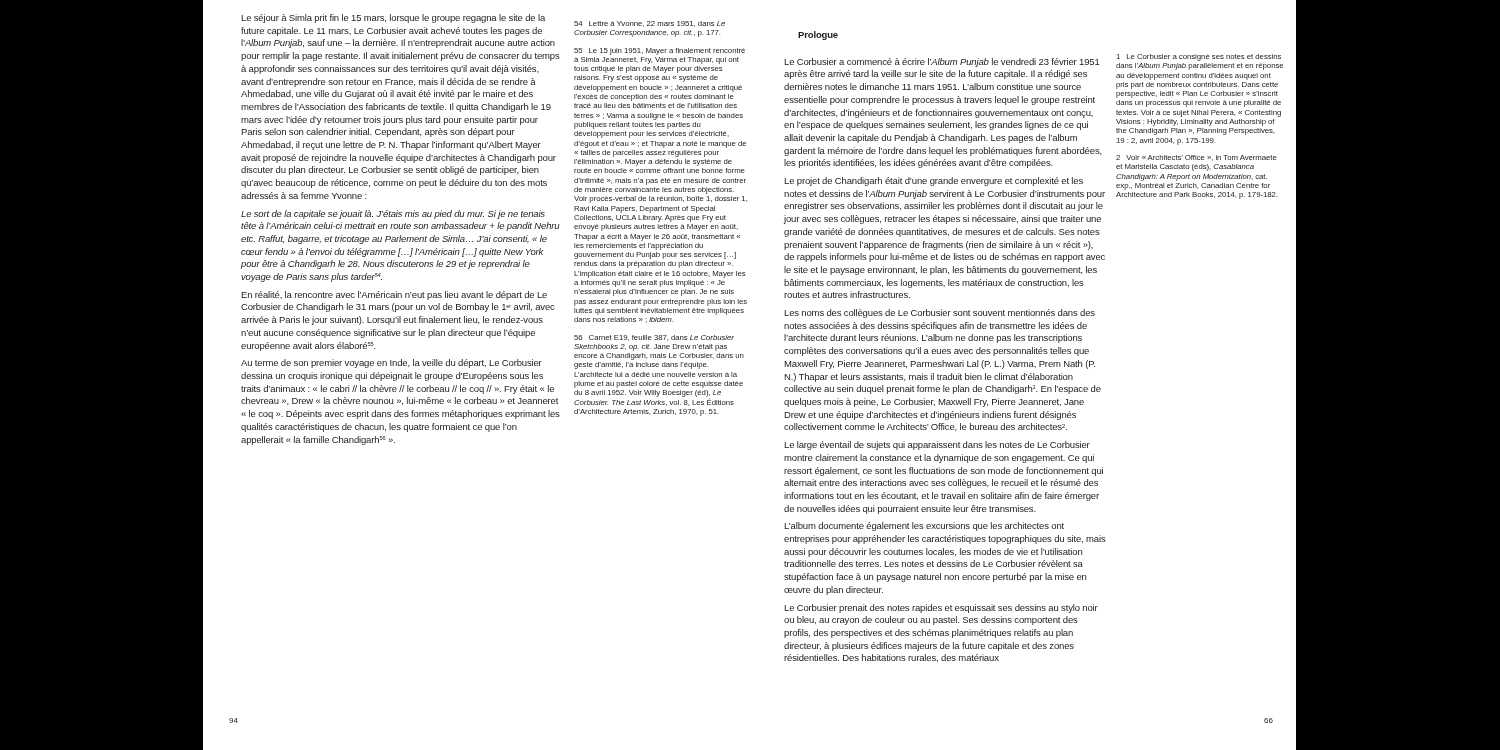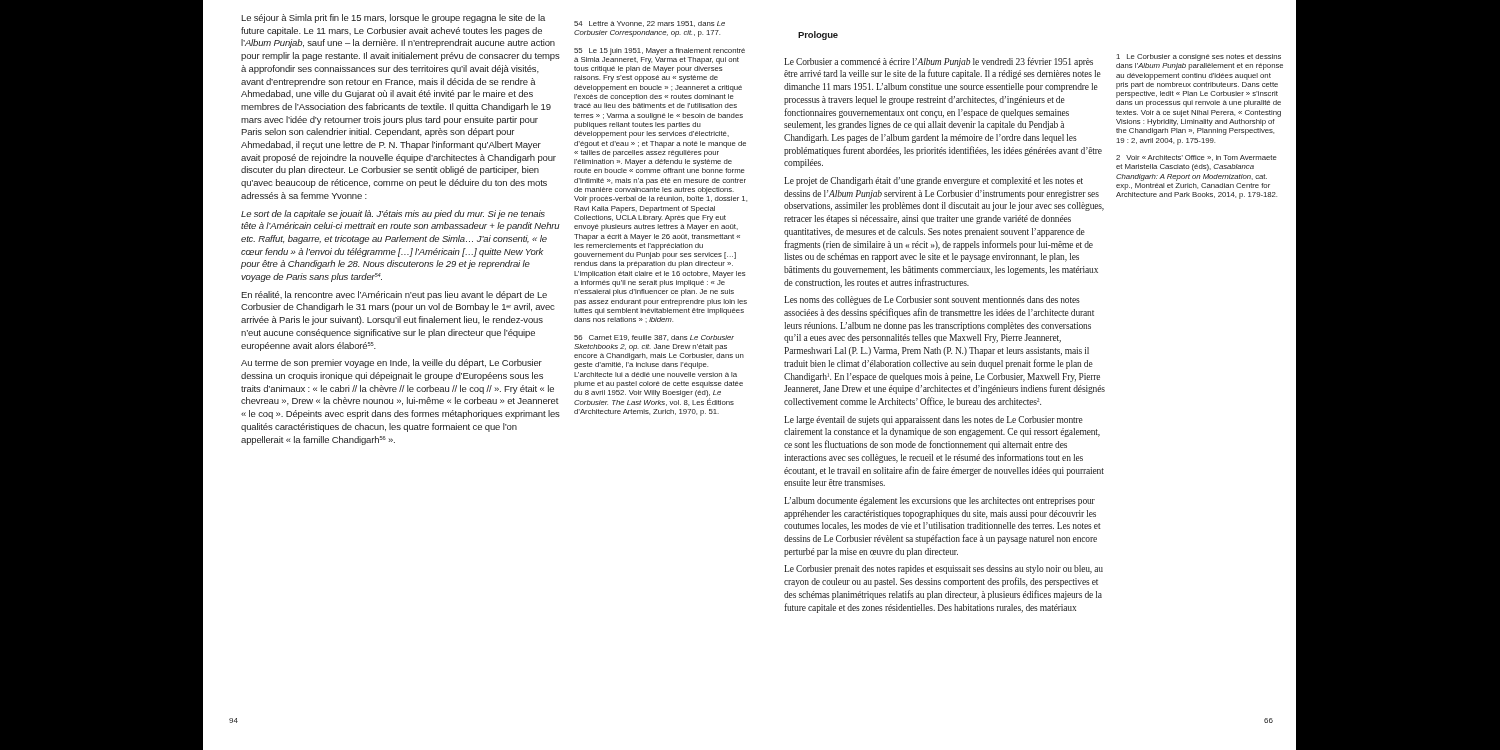--- a/index.html
+++ b/index.html
@@ -57,21 +57,21 @@
         <p><span class="fn-num">55</span>Le 15 juin 1951, Mayer a finalement rencontré à Simla Jeanneret, Fry, Varma et Thapar, qui ont tous critiqué le plan de Mayer pour diverses raisons. Fry s’est opposé au « système de développement en boucle » ; Jeanneret a critiqué l’excès de conception des « routes dominant le tracé au lieu des bâtiments et de l’utilisation des terres » ; Varma a souligné le « besoin de bandes publiques reliant toutes les parties du développement pour les services d’électricité, d’égout et d’eau » ; et Thapar a noté le manque de « tailles de parcelles assez régulières pour l’élimination ». Mayer a défendu le système de route en boucle « comme offrant une bonne forme d’intimité », mais n’a pas été en mesure de contrer de manière convaincante les autres objections. Voir procès-verbal de la réunion, boîte 1, dossier 1, Ravi Kalia Papers, Department of Special Collections, UCLA Library. Après que Fry eut envoyé plusieurs autres lettres à Mayer en août, Thapar a écrit à Mayer le 26 août, transmettant « les remerciements et l’appréciation du gouvernement du Punjab pour ses services […] rendus dans la préparation du plan directeur ». L’implication était claire et le 16 octobre, Mayer les a informés qu’il ne serait plus impliqué : « Je n’essaierai plus d’influencer ce plan. Je ne suis pas assez endurant pour entreprendre plus loin les luttes qui semblent inévitablement être impliquées dans nos relations » ; <i>ibidem</i>.</p>
         <p><span class="fn-num">56</span>Carnet E19, feuille 387, dans <i>Le Corbusier Sketchbooks 2, op. cit.</i> Jane Drew n’était pas encore à Chandigarh, mais Le Corbusier, dans un geste d’amitié, l’a incluse dans l’équipe. L’architecte lui a dédié une nouvelle version à la plume et au pastel coloré de cette esquisse datée du 8 avril 1952. Voir Willy Boesiger (éd), <i>Le Corbusier. The Last Works</i>, vol. 8, Les Éditions d’Architecture Artemis, Zurich, 1970, p. 51.</p>
       </div>
 
     <div class="folio" style="left:26px; top:716px;">94</div>
   </div>
 
   <div>
     <div class="col" style="left:581px; top:15px; width:322px;">
       <p class="subhead body-col" style="position:static;">Prologue</p>
-      <div class="body-col" style="position:static;font-family:Liberation Serif, serif;">
+      <div class="body-col" style="position:static;">
           <p>Le Corbusier a commencé à écrire l’<i>Album Punjab</i> le vendredi 23 février 1951 après être arrivé tard la veille sur le site de la future capitale. Il a rédigé ses dernières notes le dimanche 11 mars 1951. L’album constitue une source essentielle pour comprendre le processus à travers lequel le groupe restreint d’architectes, d’ingénieurs et de fonctionnaires gouvernementaux ont conçu, en l’espace de quelques semaines seulement, les grandes lignes de ce qui allait devenir la capitale du Pendjab à Chandigarh. Les pages de l’album gardent la mémoire de l’ordre dans lequel les problématiques furent abordées, les priorités identifiées, les idées générées avant d’être compilées.</p>
           <p>Le projet de Chandigarh était d’une grande envergure et complexité et les notes et dessins de l’<i>Album Punjab</i> servirent à Le Corbusier d’instruments pour enregistrer ses observations, assimiler les problèmes dont il discutait au jour le jour avec ses collègues, retracer les étapes si nécessaire, ainsi que traiter une grande variété de données quantitatives, de mesures et de calculs. Ses notes prenaient souvent l’apparence de fragments (rien de similaire à un « récit »), de rappels informels pour lui-même et de listes ou de schémas en rapport avec le site et le paysage environnant, le plan, les bâtiments du gouvernement, les bâtiments commerciaux, les logements, les matériaux de construction, les routes et autres infrastructures.</p>
           <p>Les noms des collègues de Le Corbusier sont souvent mentionnés dans des notes associées à des dessins spécifiques afin de transmettre les idées de l’architecte durant leurs réunions. L’album ne donne pas les transcriptions complètes des conversations qu’il a eues avec des personnalités telles que Maxwell Fry, Pierre Jeanneret, Parmeshwari Lal (P. L.) Varma, Prem Nath (P. N.) Thapar et leurs assistants, mais il traduit bien le climat d’élaboration collective au sein duquel prenait forme le plan de Chandigarh<sup>1</sup>. En l’espace de quelques mois à peine, Le Corbusier, Maxwell Fry, Pierre Jeanneret, Jane Drew et une équipe d’architectes et d’ingénieurs indiens furent désignés collectivement comme le Architects’ Office, le bureau des architectes<sup>2</sup>.</p>
           <p>Le large éventail de sujets qui apparaissent dans les notes de Le Corbusier montre clairement la constance et la dynamique de son engagement. Ce qui ressort également, ce sont les fluctuations de son mode de fonctionnement qui alternait entre des interactions avec ses collègues, le recueil et le résumé des informations tout en les écoutant, et le travail en solitaire afin de faire émerger de nouvelles idées qui pourraient ensuite leur être transmises.</p>
           <p>L’album documente également les excursions que les architectes ont entreprises pour appréhender les caractéristiques topographiques du site, mais aussi pour découvrir les coutumes locales, les modes de vie et l’utilisation traditionnelle des terres. Les notes et dessins de Le Corbusier révèlent sa stupéfaction face à un paysage naturel non encore perturbé par la mise en œuvre du plan directeur.</p>
           <p>Le Corbusier prenait des notes rapides et esquissait ses dessins au stylo noir ou bleu, au crayon de couleur ou au pastel. Ses dessins comportent des profils, des perspectives et des schémas planimétriques relatifs au plan directeur, à plusieurs édifices majeurs de la future capitale et des zones résidentielles. Des habitations rurales, des matériaux</p>
         </div>
     </div>
 
     <div class="col notes-col" style="left:904px; top:52px; width:177px;">

